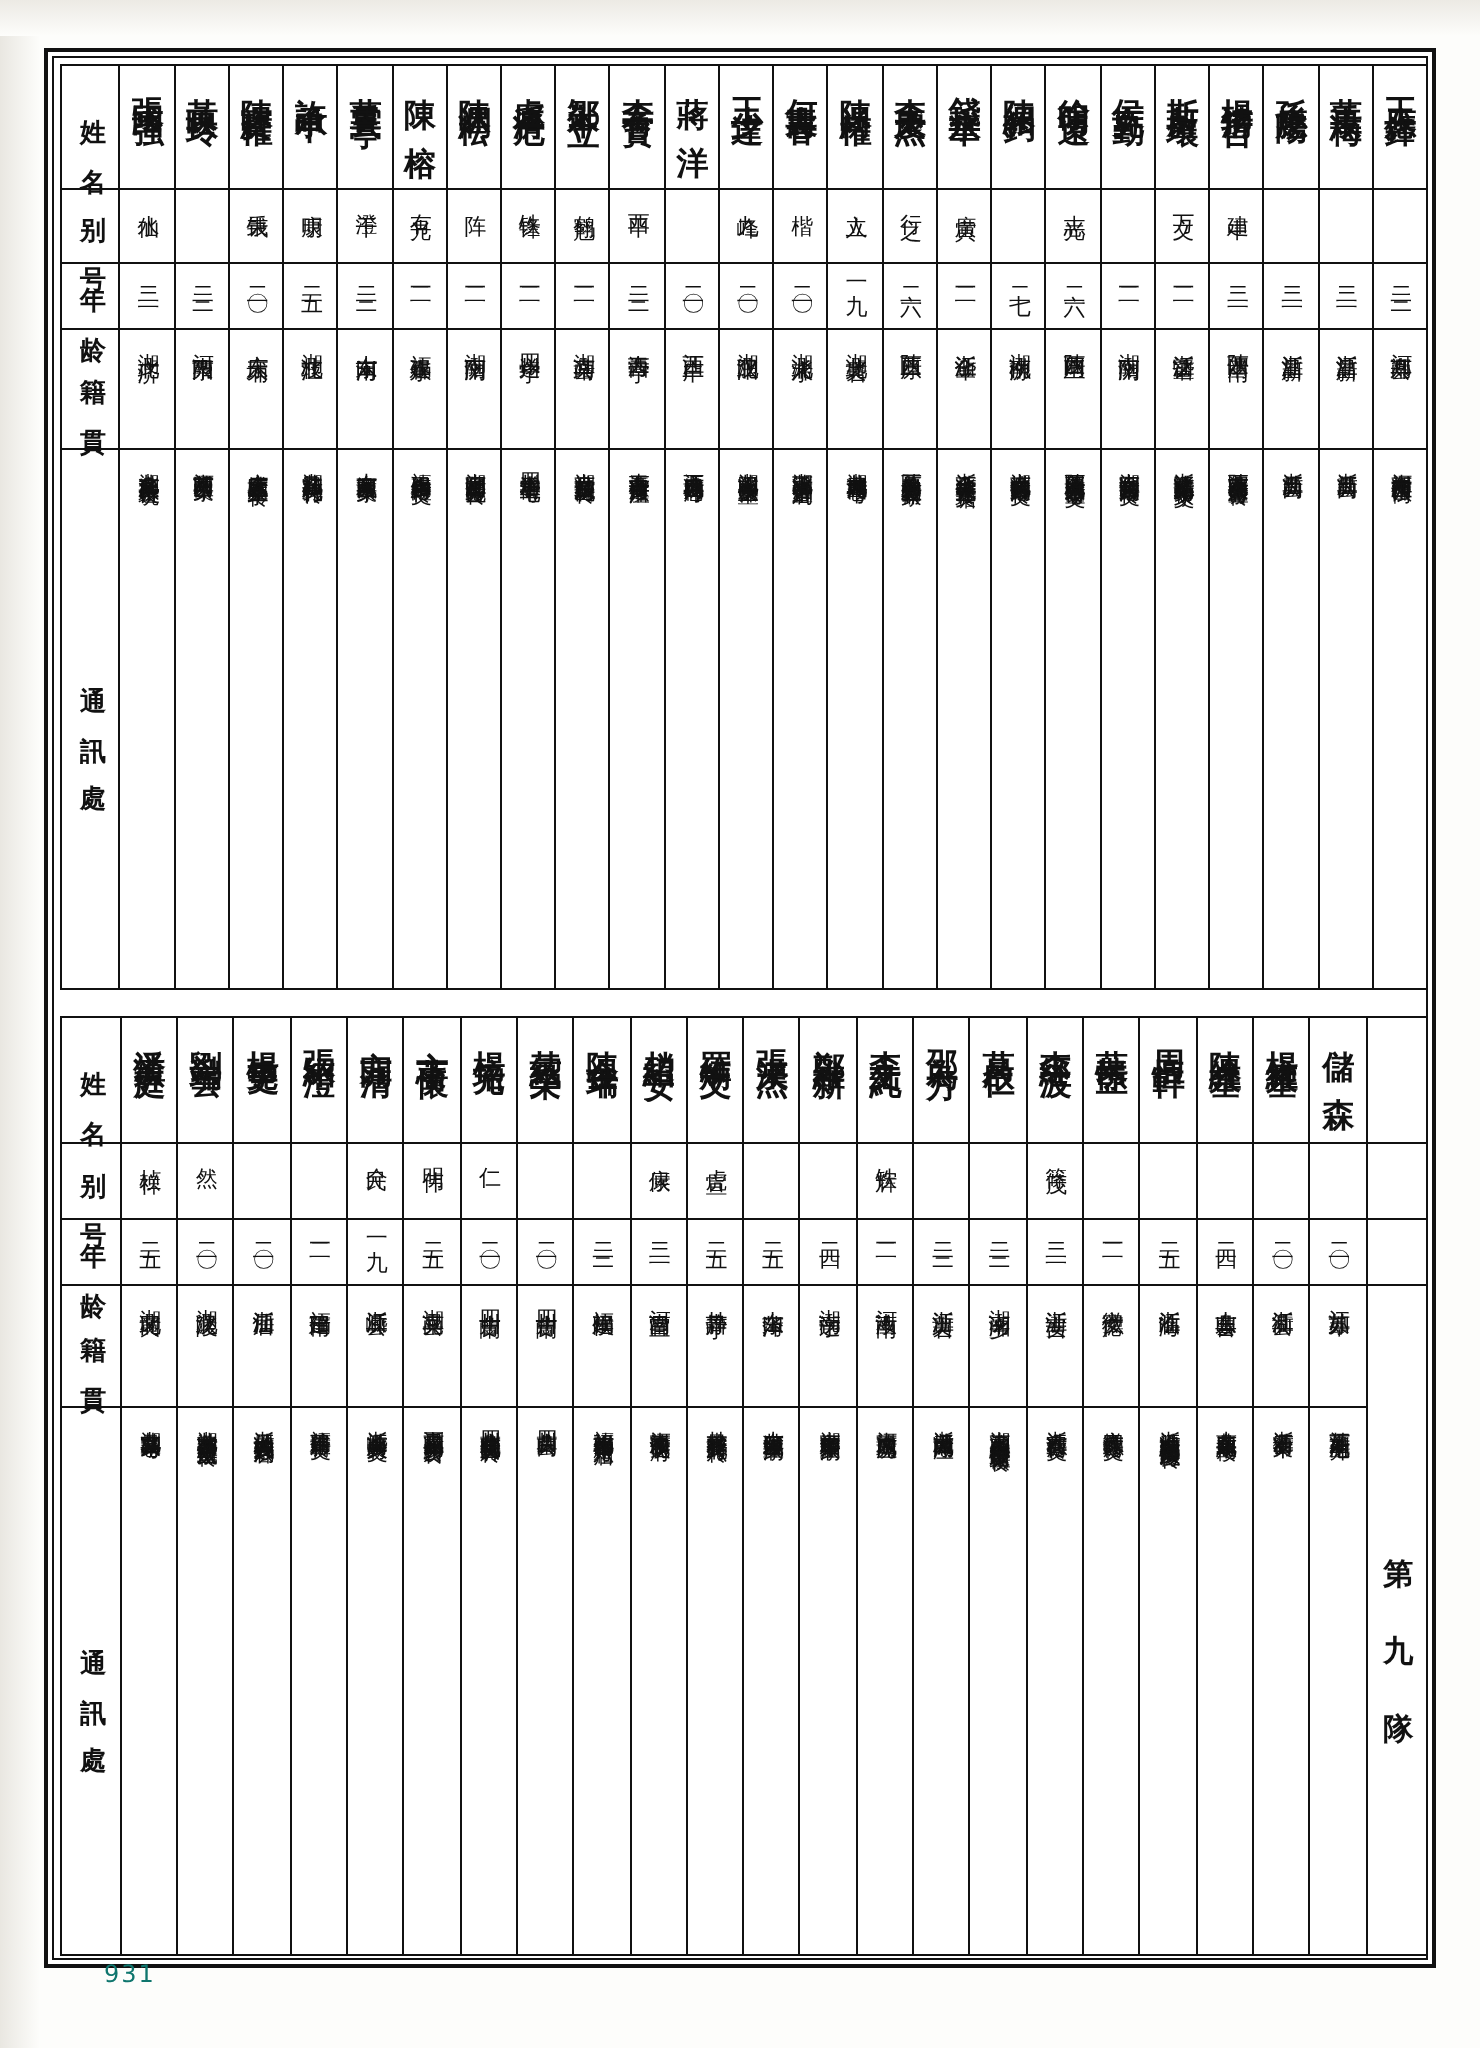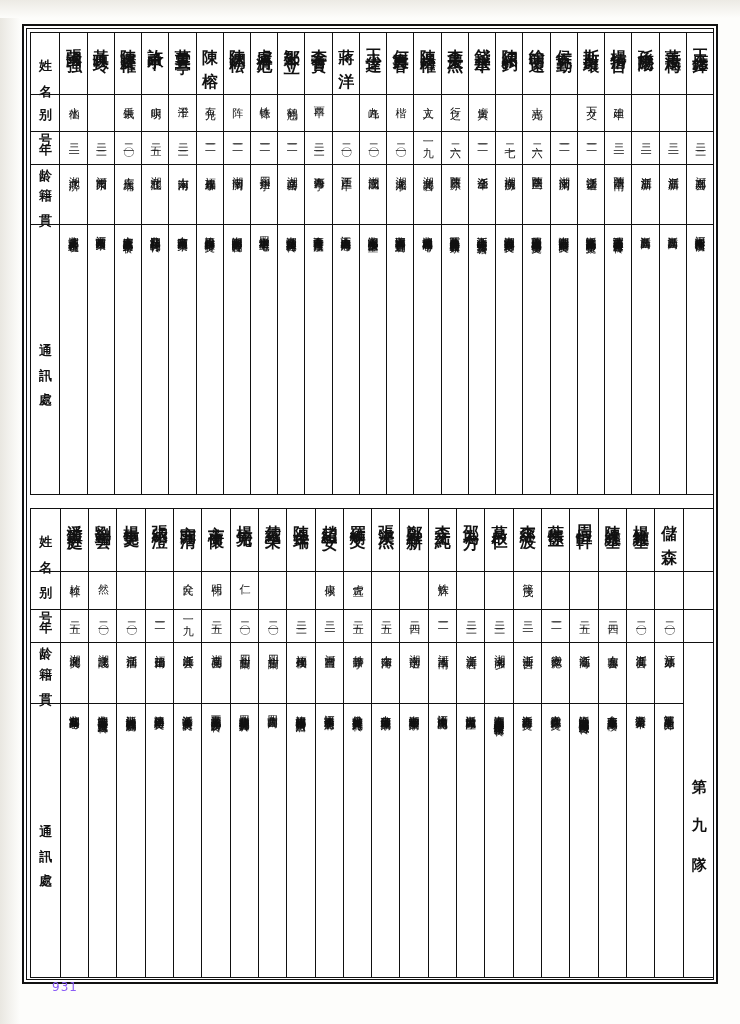--- a/index.html
+++ b/index.html
@@ -69,21 +69,21 @@
   .alias .v{font-size:11px;letter-spacing:2px;}
   .age .v{font-size:11px;letter-spacing:3px;}
   .native .v{font-size:11px;letter-spacing:1px;}
   .addr .v{font-size:10.5px;letter-spacing:0.5px;}
   .unit .v{font-size:15px;letter-spacing:10px;font-weight:bold;}
   .pgnum{
     position:absolute;
     left:52px;top:980px;
     font-size:12px;
     letter-spacing:1px;
-    color:#8b5cf6;
+    color:#0f766e;
   }
   .blankcell{}
   
   .edge-left{
     position:absolute;left:0;top:0;width:20px;height:1024px;
     background:linear-gradient(to right,#e9e7e1,#fdfdfb);
   }
   .edge-top{
     position:absolute;left:0;top:0;width:740px;height:18px;
     background:linear-gradient(to bottom,#eceae4,#fdfdfb);

